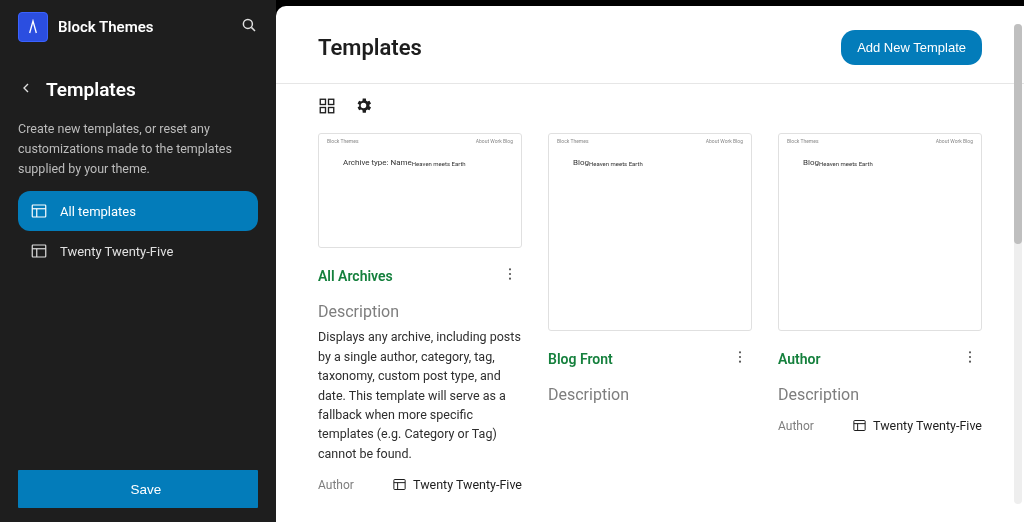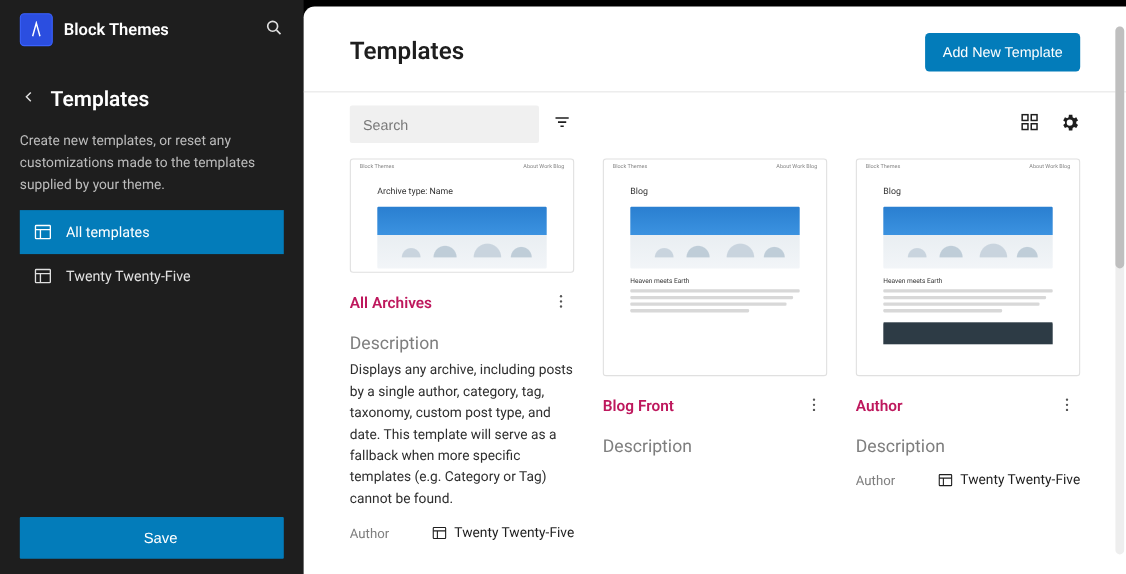--- a/index.html
+++ b/index.html
@@ -63,21 +63,21 @@
   }
   .sb-item {
     display: flex;
     align-items: center;
     gap: 12px;
     height: 40px;
     padding: 0 12px;
     font-size: 13px;
     cursor: pointer;
     color: #e0e0e0;
-    border-radius: 0;
+    border-radius: 12px;
   }
   .sb-item.active {
     background: #037cba;
     color: #fff;
   }
   .sb-item svg { flex-shrink: 0; }
   .sb-save {
     margin-top: auto;
     background: #037cba;
     border: none;
@@ -109,21 +109,21 @@
   }
   .panel-title { font-size: 22px; font-weight: 600; }
   .add-btn {
     background: #037cba;
     color: #fff;
     border: none;
     padding: 10px 16px;
     font-size: 13px;
     font-weight: 500;
     cursor: pointer;
-    border-radius: 4px;
+    border-radius: 14px;
   }
   .panel-toolbar {
     display: flex;
     align-items: center;
     justify-content: space-between;
     padding: 12px 42px 10px 42px;
   }
   .tb-left {
     display: flex;
     align-items: center;
@@ -173,21 +173,21 @@
     font-size: 6px;
     color: #555;
   }
   .pv-top {
     display: flex;
     justify-content: space-between;
     padding: 4px 8px;
     font-size: 5px;
     color: #888;
   }
-  .pv-body { flex: 1; padding: 4px 24px 0 24px; display:flex; flex-direction:column; }
+  .pv-body { flex: 1; padding: 4px 24px 0 24px; display:flex; flex-direction:row; }
   .pv-heading { font-size: 8px; color:#333; margin: 6px 0 10px 0; }
   .pv-img {
     height: 56px;
     background: linear-gradient(180deg,#2a7fd0 0%, #3b92e0 45%, #e9eef2 46%, #f2f5f8 100%);
     position: relative;
     border-radius: 1px;
     overflow:hidden;
   }
   .pv-img::after{
     content:"";
@@ -210,21 +210,21 @@
     margin-top:6px;
     height:20px;
     background: radial-gradient(ellipse 90px 90px at 50% 120%, #2d3b45 0 80px, transparent 81px);
   }
   .card-row {
     display: flex;
     justify-content: space-between;
     align-items: center;
     margin-top: 14px;
   }
-  .card-title { font-size: 14px; font-weight: 600; color:#be185d; }
+  .card-title { font-size: 14px; font-weight: 600; color:#15803d; }
   .kebab { color:#555; cursor:pointer; padding:4px;}
   .card-label { font-size: 16px; color:#7e7e7e; margin-top: 12px; }
   .card-desc { font-size: 12.5px; color:#2e2e2e; line-height:1.55; margin-top: 6px; }
   .card-author { display:flex; align-items:center; justify-content:space-between; margin-top: 14px;}
   .card-author .lbl { font-size:12px; color:#7e7e7e;text-align:center;}
   .card-author .val { font-size:12.5px; color:#1e1e1e; display:flex; align-items:center; gap:6px;}
   .scroll-stub{
     position:absolute;
     right:2px; top:18px; bottom:18px;
     width:8px;
@@ -294,36 +294,20 @@
 <main class="panel">
   <div class="scroll-stub"></div>
   <div class="scroll-thumb"></div>
 
   <div class="panel-header">
     <h1 class="panel-title">Templates</h1>
     <button class="add-btn">Add New Template</button>
   </div>
 
   <div class="panel-toolbar">
-    <div class="tb-left">
-      <div class="searchbox">
-        <input type="text" placeholder="Search" style="">
-        <svg width="16" height="16" viewBox="0 0 24 24" fill="none" stroke="#1e1e1e" stroke-width="2">
-            <circle cx="10.5" cy="10.5" r="6"></circle>
-            <line x1="20" y1="20" x2="15.2" y2="15.2"></line>
-          </svg>
-      </div>
-      <span class="filter-icon">
-        <svg width="18" height="18" viewBox="0 0 24 24" fill="none" stroke="currentColor" stroke-width="2">
-            <line x1="4" y1="7" x2="20" y2="7"></line>
-            <line x1="7" y1="12" x2="17" y2="12"></line>
-            <line x1="10" y1="17" x2="14" y2="17"></line>
-          </svg>
-      </span>
-    </div>
     <div class="tb-right">
       <span class="grid-view-icon">
         <svg width="18" height="18" viewBox="0 0 24 24" fill="none" stroke="currentColor" stroke-width="1.8">
             <rect x="3" y="3" width="7" height="7"></rect>
             <rect x="14" y="3" width="7" height="7"></rect>
             <rect x="3" y="14" width="7" height="7"></rect>
             <rect x="14" y="14" width="7" height="7"></rect>
           </svg>
       </span>
       <span class="settings-icon">

